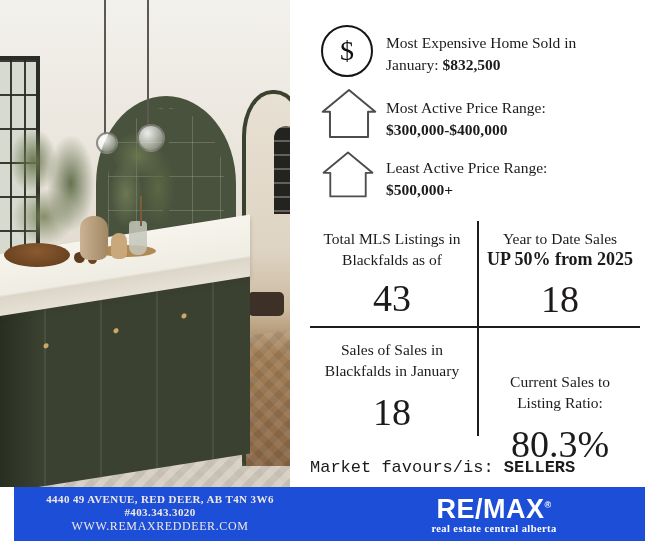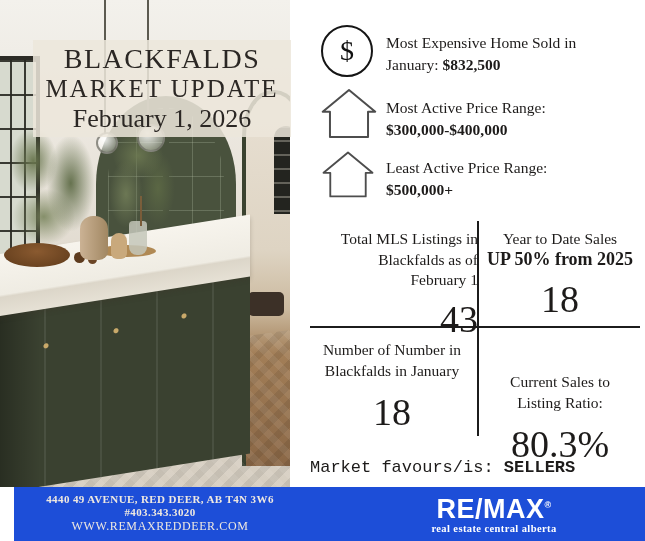--- a/index.html
+++ b/index.html
@@ -86,21 +86,21 @@
   .hl2-text{left:386px;top:97px;}
   .hl3-text{left:386px;top:157px;}
   .hl-text b{font-weight:bold;}
   .house-icon{left:320px;top:86px;width:58px;height:55px;}
   .house-icon2{left:321px;top:147px;width:54px;height:55px;}
 
   
   .vline{left:477px;top:221px;width:1.5px;height:215px;background:#1c1c1c;}
   .hline{left:310px;top:326px;width:330px;height:1.5px;background:#1c1c1c;}
   .cell{text-align:center;font-size:15.5px;line-height:20.5px;}
-  .cell-tl{left:306px;top:229px;width:172px;text-align:right;}
+  .cell-tl{left:306px;top:229px;width:172px;}
   .cell-tr{left:481px;top:229px;width:158px;}
   .cell-bl{left:306px;top:340px;width:172px;}
   .cell-br{left:481px;top:340px;width:158px;margin-top:32px;}
   .cell .sub{font-weight:bold;font-size:18px;line-height:19px;}
   .big-num{font-size:38px;line-height:40px;margin-top:8px;}
   .cell-tr .big-num{margin-top:10px;}
   .cell-bl .big-num,.cell-br .big-num{margin-top:11px;}
 
   .market-line{left:310px;top:458px;width:330px;text-align:left;font-size:17px;font-family:Liberation Mono, monospace;}
   .market-line b{font-weight:bold;}
@@ -143,25 +143,20 @@
     <div class="ph ph-vase-center"></div>
     <div class="ph ph-tree ph-tree-left"></div>
     <div class="ph ph-trunk"></div>
     <div class="ph ph-tree ph-tree-center"></div>
     <div class="ph ph-cord1"></div>
     <div class="ph ph-cord2"></div>
     <div class="ph ph-globe ph-globe1"></div>
     <div class="ph ph-globe ph-globe2"></div>
   </div>
 
-  <div class="title-overlay">
-    <div class="title-l1">BLACKFALDS</div>
-    <div class="title-l2">MARKET UPDATE</div>
-    <div class="title-l3">February 1, 2026</div>
-  </div>
 
   <div class="abs dollar-icon">
     <span>$</span>
   </div>
   <div class="abs hl-text hl1-text">
     <span>Most Expensive Home Sold in</span><br>
     <span>January: </span><b>$832,500</b>
   </div>
 
   <svg class="abs house-icon" viewBox="0 0 64 58">
@@ -179,30 +174,29 @@
     <span>Least Active Price Range:</span><br>
     <b>$500,000+</b>
   </div>
 
   <div class="abs vline"></div>
   <div class="abs hline"></div>
 
   <div class="abs cell cell-tl">
     <div>Total MLS Listings in</div>
     <div>Blackfalds as of</div>
-    <div>February 1</div>
     <div class="big-num">43</div>
   </div>
   <div class="abs cell cell-tr">
     <div>Year to Date Sales</div>
     <div class="sub">UP 50% from 2025</div>
     <div class="big-num">18</div>
   </div>
   <div class="abs cell cell-bl">
-    <div>Number of Number in</div>
+    <div>Sales of Sales in</div>
     <div>Blackfalds in January</div>
     <div class="big-num">18</div>
   </div>
   <div class="abs cell cell-br">
     <div>Current Sales to</div>
     <div>Listing Ratio:</div>
     <div class="big-num">80.3%</div>
   </div>
 
   <div class="abs market-line">

